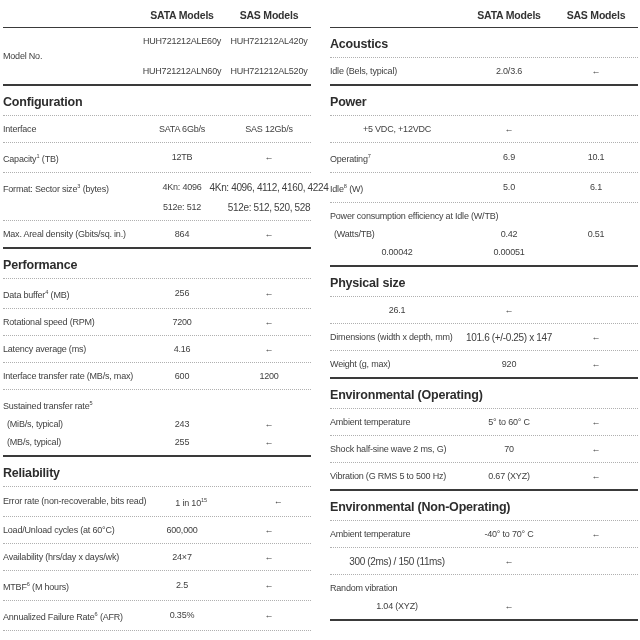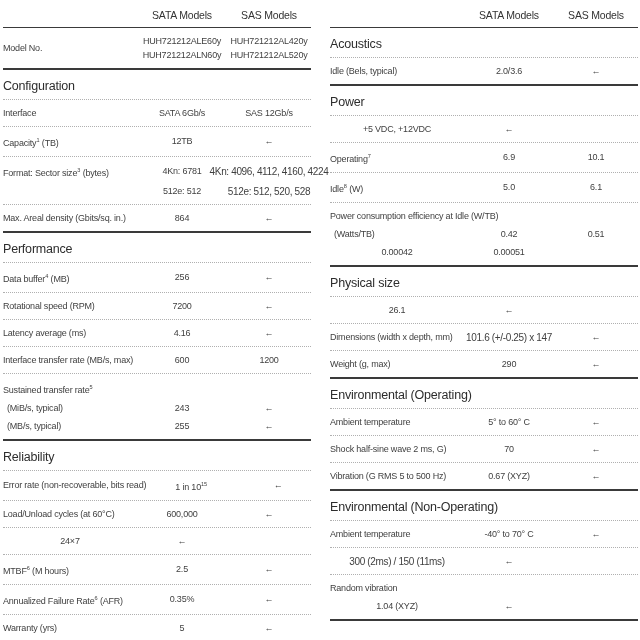--- a/index.html
+++ b/index.html
@@ -5,26 +5,26 @@
   html,body{margin:0;padding:0;}
   body{
     width:640px;height:640px;background:#ffffff;
     font-family:"Liberation Sans","DejaVu Sans",sans-serif;
     color:#3f3f3f;overflow:hidden;
   }
   .page{display:flex;box-sizing:border-box;padding:2px 2px 0 3px;gap:19px;}
   .col{width:308px;flex:0 0 308px;}
   .hdr{display:grid;grid-template-columns:1fr 90px 84px;align-items:end;
        padding:7px 0 6px;border-bottom:1.5px solid #3a3a3a;}
-  .h{font-weight:normal;font-size:10.5px;text-align:center;color:#333333;letter-spacing:-0.2px;white-space:nowrap;}
+  .h{font-weight:bold;font-size:10.5px;text-align:center;color:#333333;letter-spacing:-0.2px;white-space:nowrap;}
   .model{display:grid;grid-template-columns:1fr 90px 84px;align-items:center;
          padding:8px 0;border-bottom:2.5px solid #3a3a3a;font-size:9px;letter-spacing:-0.2px;}
-  .stack{display:flex;flex-direction:column;gap:4px;align-items:center;}
+  .stack{display:flex;flex-direction:column;gap:20px;align-items:center;}
   .section{border-bottom:2px solid #3a3a3a;}
-  .sec-title{font-weight:normal;font-size:12.5px;color:#2d2d2d;padding:9px 0 6px;
+  .sec-title{font-weight:bold;font-size:12.5px;color:#2d2d2d;padding:9px 0 6px;
              border-bottom:1px dotted #b0b0b0;letter-spacing:-0.2px;}
   .row{padding:6.5px 0;}
   .row + .row{border-top:1px dotted #b0b0b0;}
   .line{display:grid;grid-template-columns:1fr 90px 84px;align-items:center;
         font-size:9px;letter-spacing:-0.2px;line-height:13px;}
   .line + .line{margin-top:5px;}
   .line.span .lbl{grid-column:1 / -1;}
   .lbl{white-space:nowrap;}
   .lbl.ind{padding-left:4px;}
   .val{justify-self:center;width:max-content;text-align:center;white-space:nowrap;}
@@ -64,21 +64,21 @@
         <div class="row">
           <div class="line">
             <div class="lbl">Capacity<sup>1</sup> (TB)</div>
             <div class="val">12TB</div>
             <div class="val">←</div>
           </div>
         </div>
         <div class="row">
           <div class="line">
             <div class="lbl">Format: Sector size<sup>3</sup> (bytes)</div>
-            <div class="val">4Kn: 6781</div>
+            <div class="val">4Kn: 4096</div>
             <div class="val long">4Kn: 4096, 4112, 4160, 4224</div>
           </div>
           <div class="line">
             <div class="lbl"></div>
             <div class="val">512e: 512</div>
             <div class="val long">512e: 512, 520, 528</div>
           </div>
         </div>
         <div class="row">
           <div class="line">
@@ -145,20 +145,21 @@
         </div>
         <div class="row">
           <div class="line">
             <div class="lbl">Load/Unload cycles (at 60°C)</div>
             <div class="val">600,000</div>
             <div class="val">←</div>
           </div>
         </div>
         <div class="row">
           <div class="line">
+            <div class="lbl">Availability (hrs/day x days/wk)</div>
             <div class="val">24×7</div>
             <div class="val">←</div>
           </div>
         </div>
         <div class="row">
           <div class="line">
             <div class="lbl">MTBF<sup>6</sup> (M hours)</div>
             <div class="val">2.5</div>
             <div class="val">←</div>
           </div>
@@ -243,21 +244,21 @@
         <div class="row">
           <div class="line">
             <div class="lbl">Dimensions (width x depth, mm)</div>
             <div class="val long">101.6 (+/-0.25) x 147</div>
             <div class="val">←</div>
           </div>
         </div>
         <div class="row">
           <div class="line">
             <div class="lbl">Weight (g, max)</div>
-            <div class="val">290</div>
+            <div class="val">920</div>
             <div class="val">←</div>
           </div>
         </div>
       </section>
       <section class="section">
         <div class="sec-title">Environmental (Operating)</div>
         <div class="row">
           <div class="line">
             <div class="lbl">Ambient temperature</div>
             <div class="val">5° to 60° C</div>

